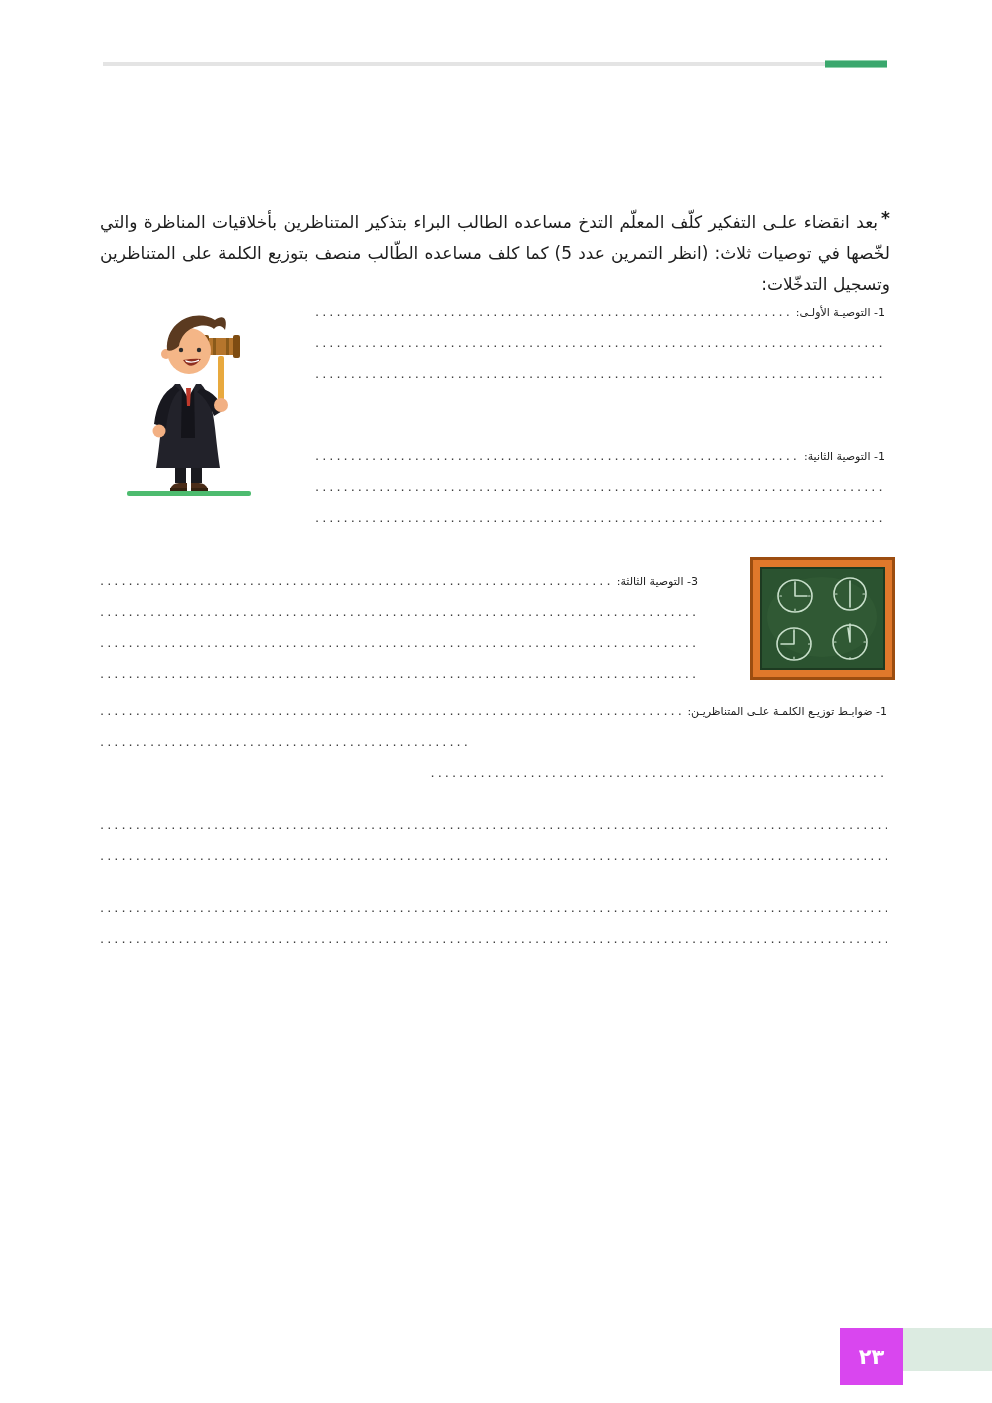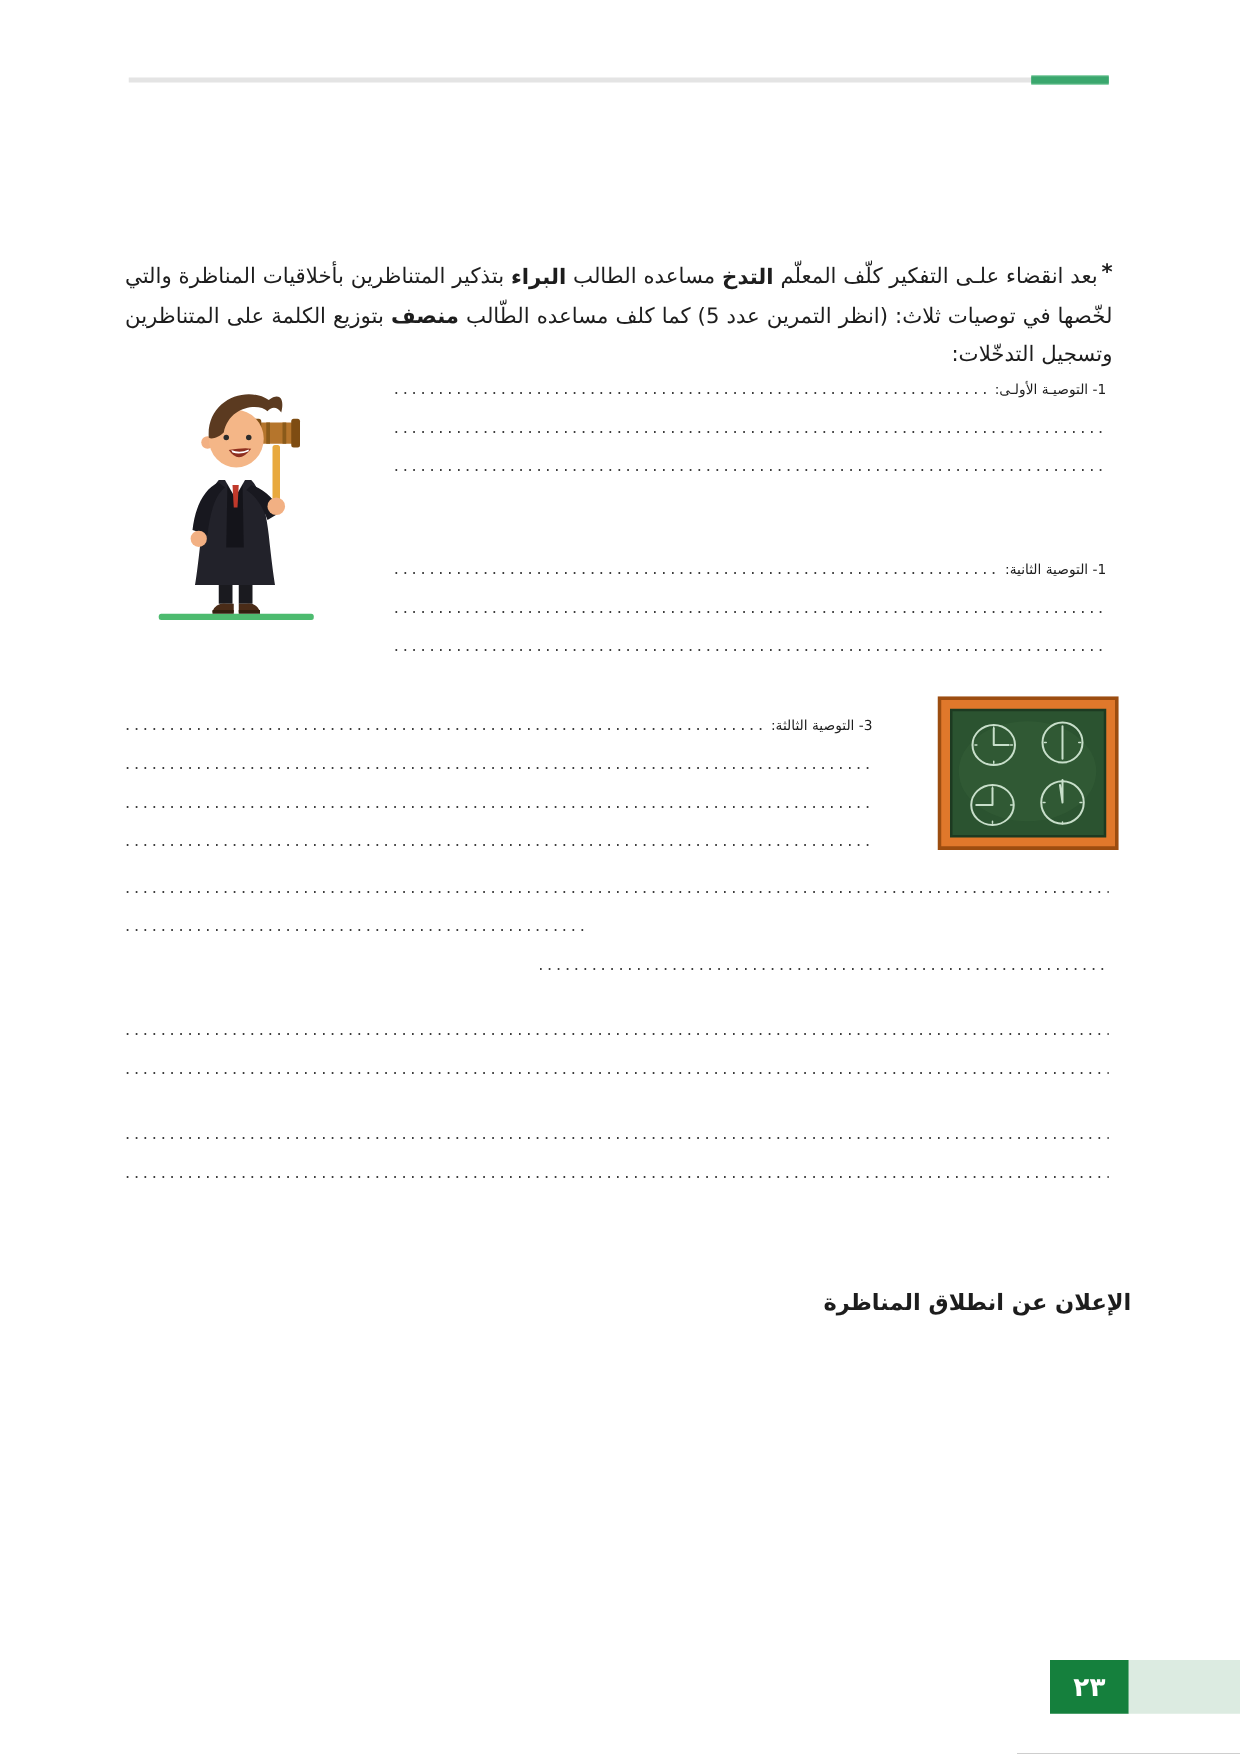--- a/index.html
+++ b/index.html
@@ -11,21 +11,21 @@
   }
   
   .rule-gray {position:absolute; top:62px; left:103px; width:784px; height:4px; background:#e4e4e4;}
   .rule-green {position:absolute; top:61px; left:825px; width:62px; height:6px; background:#3aa76d; box-shadow:0 1px 0 #8fd2ac, 0 -1px 0 #8fd2ac;}
   
   .intro {
     position:absolute; top:183px; right:102px; left:100px;
     font-size:17px; line-height:31px; text-align:justify; direction:rtl;
   }
   .intro sup {font-size:17px; font-weight:bold; position:relative; top:3px; margin-left:3px;}
-  .intro b {font-weight:bold;margin-top:32px;}
+  .intro b {font-weight:normal;margin-top:32px;}
   
   .dots {
     flex:1 1 auto; overflow:hidden; white-space:nowrap; direction:ltr;
     font-size:13px; letter-spacing:3px; color:#3c3c3c; line-height:31px;
   }
   .row {display:flex; direction:rtl; align-items:baseline; height:31px;}
   .row .label {flex:0 0 auto; font-size:11px; line-height:31px; white-space:nowrap; padding-left:6px;}
   .dotline {height:31px; overflow:hidden;}
   .dotline .dots {display:block;}
   
@@ -39,22 +39,22 @@
   
   .judge {position:absolute; top:298px; left:125px; width:155px; height:205px;}
   .clockboard {position:absolute; top:557px; left:750px; width:145px; height:123px;}
   
   .section-heading {
     position:absolute; top:1027px; right:87px;
     font-size:18px; font-weight:bold; line-height:31px;
   }
   
   .page-badge {
-    position:absolute; top:1328px; left:840px; width:63px; height:43px;
-    background:#15803d; color:#ffffff; font-size:21px; font-weight:bold;
+    position:absolute; top:1328px; left:840px; width:63px; height:57px;
+    background:#d946ef; color:#ffffff; font-size:21px; font-weight:bold;
     display:flex; align-items:center; justify-content:center;
   }
   .page-strip {position:absolute; top:1328px; left:903px; right:0; height:43px; background:#dcebe1;}
 </style>
 </head>
 <body>
 
 <div class="sheet">
 
   <div class="rule-gray"></div>
@@ -171,20 +171,21 @@
         <span class="dots">............................................................................................................................................................................................................................................................................................................</span>
       </div>
     <div class="dotline">
         <span class="dots">............................................................................................................................................................................................................................................................................................................</span>
       </div>
   </div>
 
   <div class="controls-area">
     <div>
       <div class="row">
+        <span class="label">1- ضوابـط توزيـع الكلمـة علـى المتناظريـن:</span>
         <span class="dots">............................................................................................................................................................................................................................................................................................................</span>
       </div>
       <div class="dotline dl-left">
           <span class="dots">............................................................................................................................................................................................................................................................................................................</span>
         </div>
       <div class="dotline dl-right">
           <span class="dots">............................................................................................................................................................................................................................................................................................................</span>
         </div>
     </div>
     <div class="ctrl-gap">
@@ -198,20 +199,19 @@
     <div class="ctrl-gap">
       <div class="row">
         <span class="dots">............................................................................................................................................................................................................................................................................................................</span>
       </div>
       <div class="dotline">
           <span class="dots">............................................................................................................................................................................................................................................................................................................</span>
         </div>
     </div>
   </div>
 
-  <div class="section-heading">الإعلان عن انطلاق المناظرة</div>
 
   <div class="page-badge">
     <span>٢٣</span>
   </div>
   <div class="page-strip"></div>
 
 </div>
 
 </body></html>

